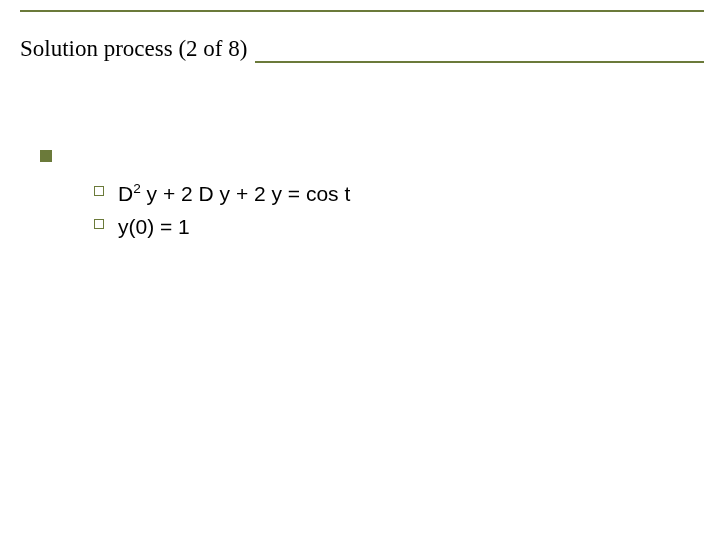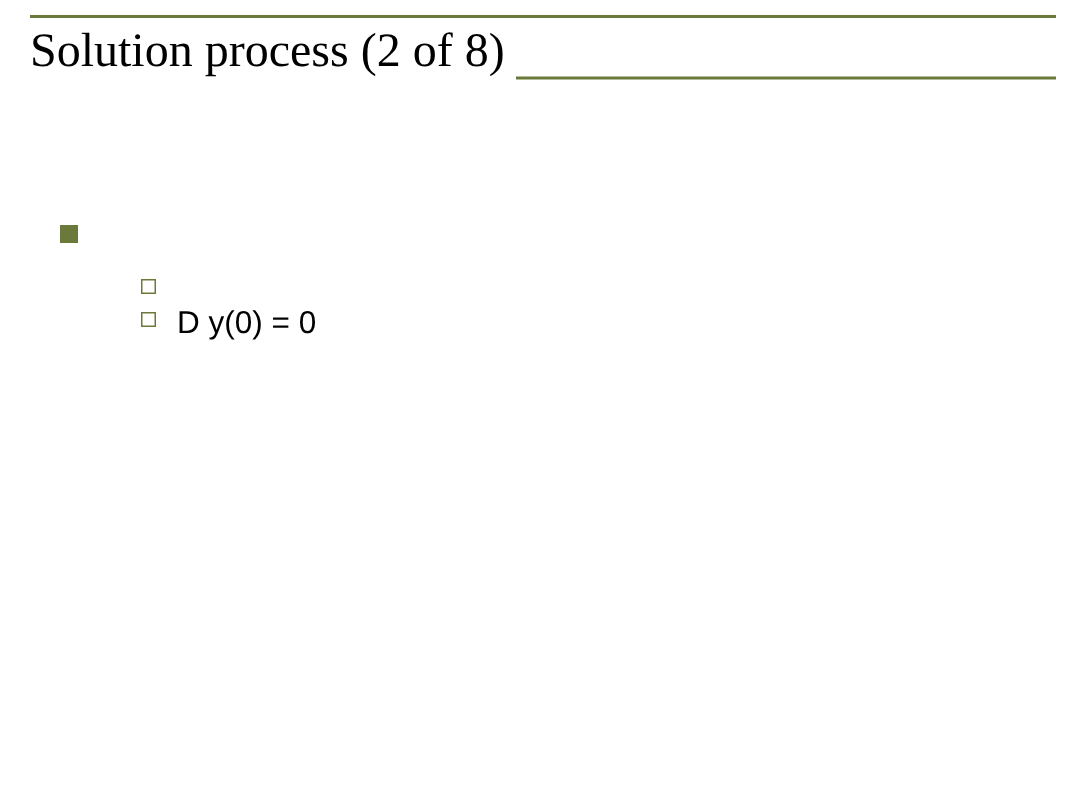--- a/index.html
+++ b/index.html
@@ -28,26 +28,27 @@
     border-top: 2px solid #6b7a3a;
     height: 0;
     margin-bottom: 2px;
   }
   .title-row {
     display: flex;
     align-items: flex-end;
   }
   .title-text {
     font-family: "Times New Roman", Times, serif;
-    font-size: 32px;
+    font-size: 23px;
     line-height: 1.1;
     white-space: nowrap;
     padding-right: 8px;
     padding-top: 2px;
     padding-bottom: 2px;
+    margin-top: 20px;
   }
   .title-rule-bottom {
     flex: 1 1 auto;
     border-bottom: 2px solid #6b7a3a;
     height: 36px;
     box-sizing: border-box;
   }
   .body {
     position: absolute;
     left: 40px;
@@ -113,27 +114,28 @@
   </div>
 
   <div class="body">
 
     <div class="lvl1">
       <div class="bullet-square"></div>
     </div>
 
     <div class="lvl2-list">
 
-
       <div class="lvl2">
         <div class="bullet-hollow"></div>
+        <div class="lvl2-text"><span>D</span><sup>2</sup><span> y + 2 D y + 2 y = cos t</span></div>
       </div>
 
       <div class="lvl2">
         <div class="bullet-hollow"></div>
-        <div class="lvl2-text"><span>D y(0) = 0</span><sup></sup><span></span></div>
+        <div class="lvl2-text"><span>y(0) = 1</span><sup></sup><span></span></div>
       </div>
+
 
     </div>
 
   </div>
 
 </div>
 
 </body></html>

